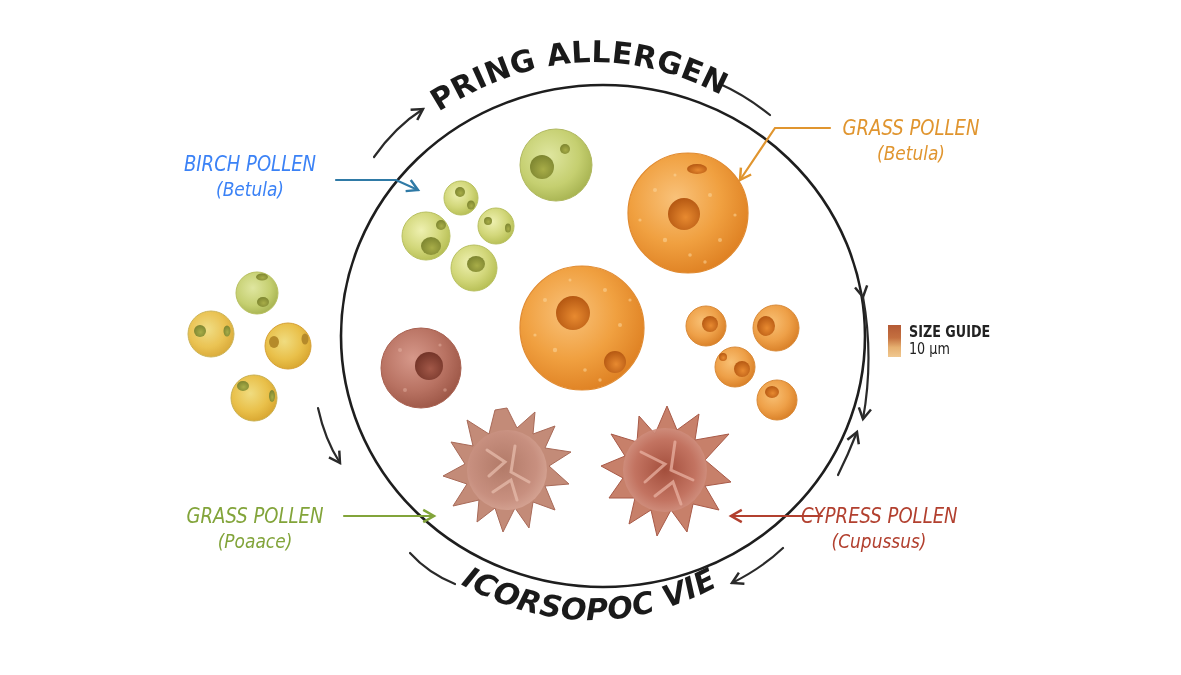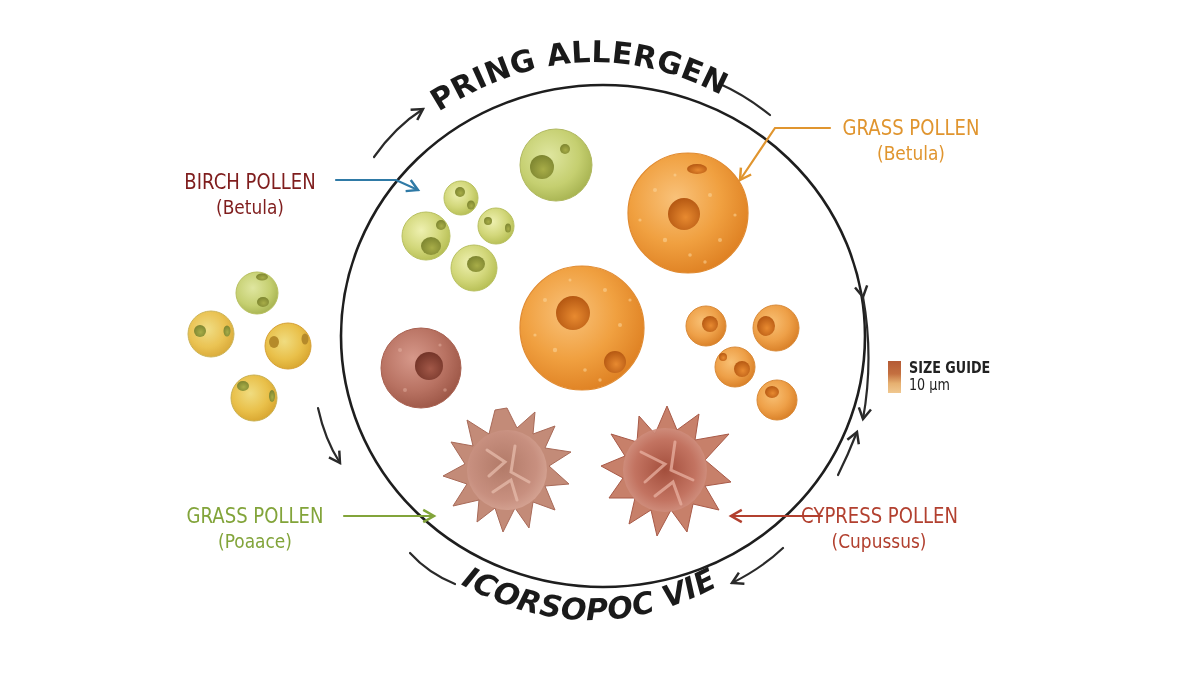--- a/index.html
+++ b/index.html
@@ -1,23 +1,23 @@
 <!DOCTYPE html>
 <html><head>
 <meta charset="utf-8">
 <style>
   html, body { margin: 0; padding: 0; background: #ffffff; }
   body { width: 1181px; height: 675px; position: relative; overflow: hidden;
          font-family: "Liberation Sans", "DejaVu Sans", sans-serif; }
   #stage { position: absolute; left: 0; top: 0; width: 1181px; height: 675px; }
   .label { position: absolute; text-align: center; line-height: 1.15;
-           font-family: "DejaVu Sans", "Liberation Sans", sans-serif; }
+           font-family: "DejaVu Sans", "Liberation Sans", sans-serif; font-style: italic; }
   .label .title { display: block; font-size: 22px; letter-spacing: 0px; transform: scaleX(0.82); transform-origin: center; white-space: nowrap; }
   .label .sub { display: block; font-size: 20px; transform: scaleX(0.85); transform-origin: center; white-space: nowrap; margin-top: 2px; }
-  .size-guide { position: absolute; left: 888px; top: 324px; display: flex; align-items: center; gap: 8px; margin-top: 36px; }
+  .size-guide { position: absolute; left: 888px; top: 324px; display: flex; align-items: center; gap: 8px; }
   .size-swatch { width: 13px; height: 32px; background: linear-gradient(#b45a35 0%, #c47040 40%, #e6b070 70%, #f0c890 100%); }
   .size-text { font-family: "DejaVu Sans", sans-serif; color: #222; line-height: 1.1; }
   .size-text .a { display: block; font-size: 15px; transform: scaleX(0.85); transform-origin: left; white-space: nowrap; font-weight: 600; }
   .size-text .b { display: block; font-size: 15px; transform: scaleX(0.85); transform-origin: left; white-space: nowrap; }
 </style>
 </head>
 <body>
 
 <div id="stage">
   <svg width="1181" height="675" viewBox="0 0 1181 675" xmlns="http://www.w3.org/2000/svg">
@@ -239,21 +239,21 @@
       <path d="M-20,-20 L-2,-8 L-18,6 M8,-24 L4,2 L22,12 M-14,22 L4,10 L10,30" fill="none" stroke="#e4b8a8" stroke-width="3" stroke-linecap="round" opacity="0.8"></path>
     </g>
     <g transform="translate(665,470)">
       <polygon fill="#c7806a" stroke="#a85a48" stroke-width="1" points="2,-64 12,-40 34,-56 30,-30 64,-36 40,-10 66,12 40,16 54,40 28,34 22,62 6,40 -8,66 -14,40 -36,54 -30,28 -56,28 -42,8 -64,-4 -40,-14 -54,-36 -28,-28 -26,-54 -10,-36"></polygon>
       <circle r="42" fill="url(#gSpiky2)" opacity="0.92"></circle>
       <path d="M-24,-18 L0,-6 L-20,12 M10,-28 L6,0 L28,10 M-10,26 L8,12 L16,34" fill="none" stroke="#e8b0a0" stroke-width="3" stroke-linecap="round" opacity="0.75"></path>
     </g>
   </svg>
 
   
-  <div class="label" style="left:160px; top:169px; width:180px; color:#7f1d1d;">
+  <div class="label" style="left:160px; top:151px; width:180px; color:#3b82f6;">
     <span class="title">BIRCH POLLEN</span>
     <span class="sub">(Betula)</span>
   </div>
   <div class="label" style="left:826px; top:115px; width:170px; color:#e0952f;">
     <span class="title">GRASS POLLEN</span>
     <span class="sub">(Betula)</span>
   </div>
   <div class="label" style="left:165px; top:503px; width:180px; color:#82a43a;">
     <span class="title">GRASS POLLEN</span>
     <span class="sub">(Poaace)</span>

